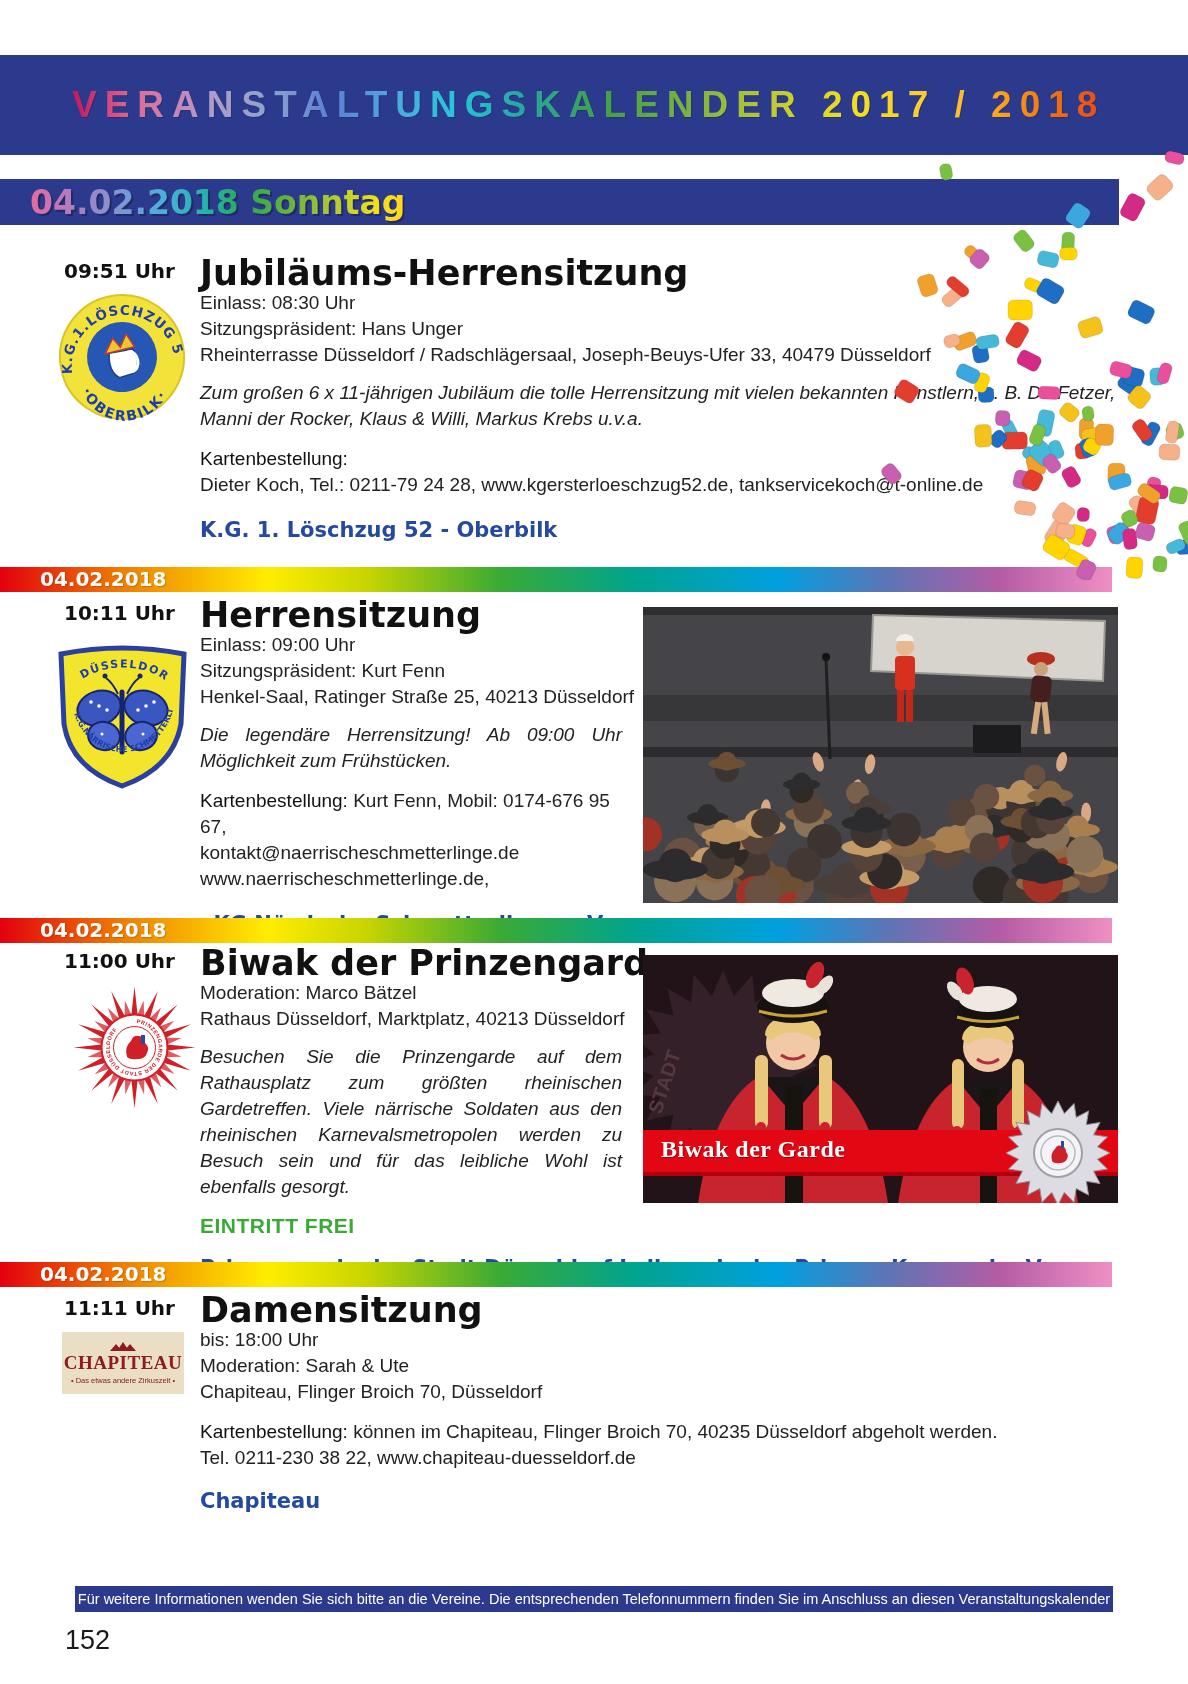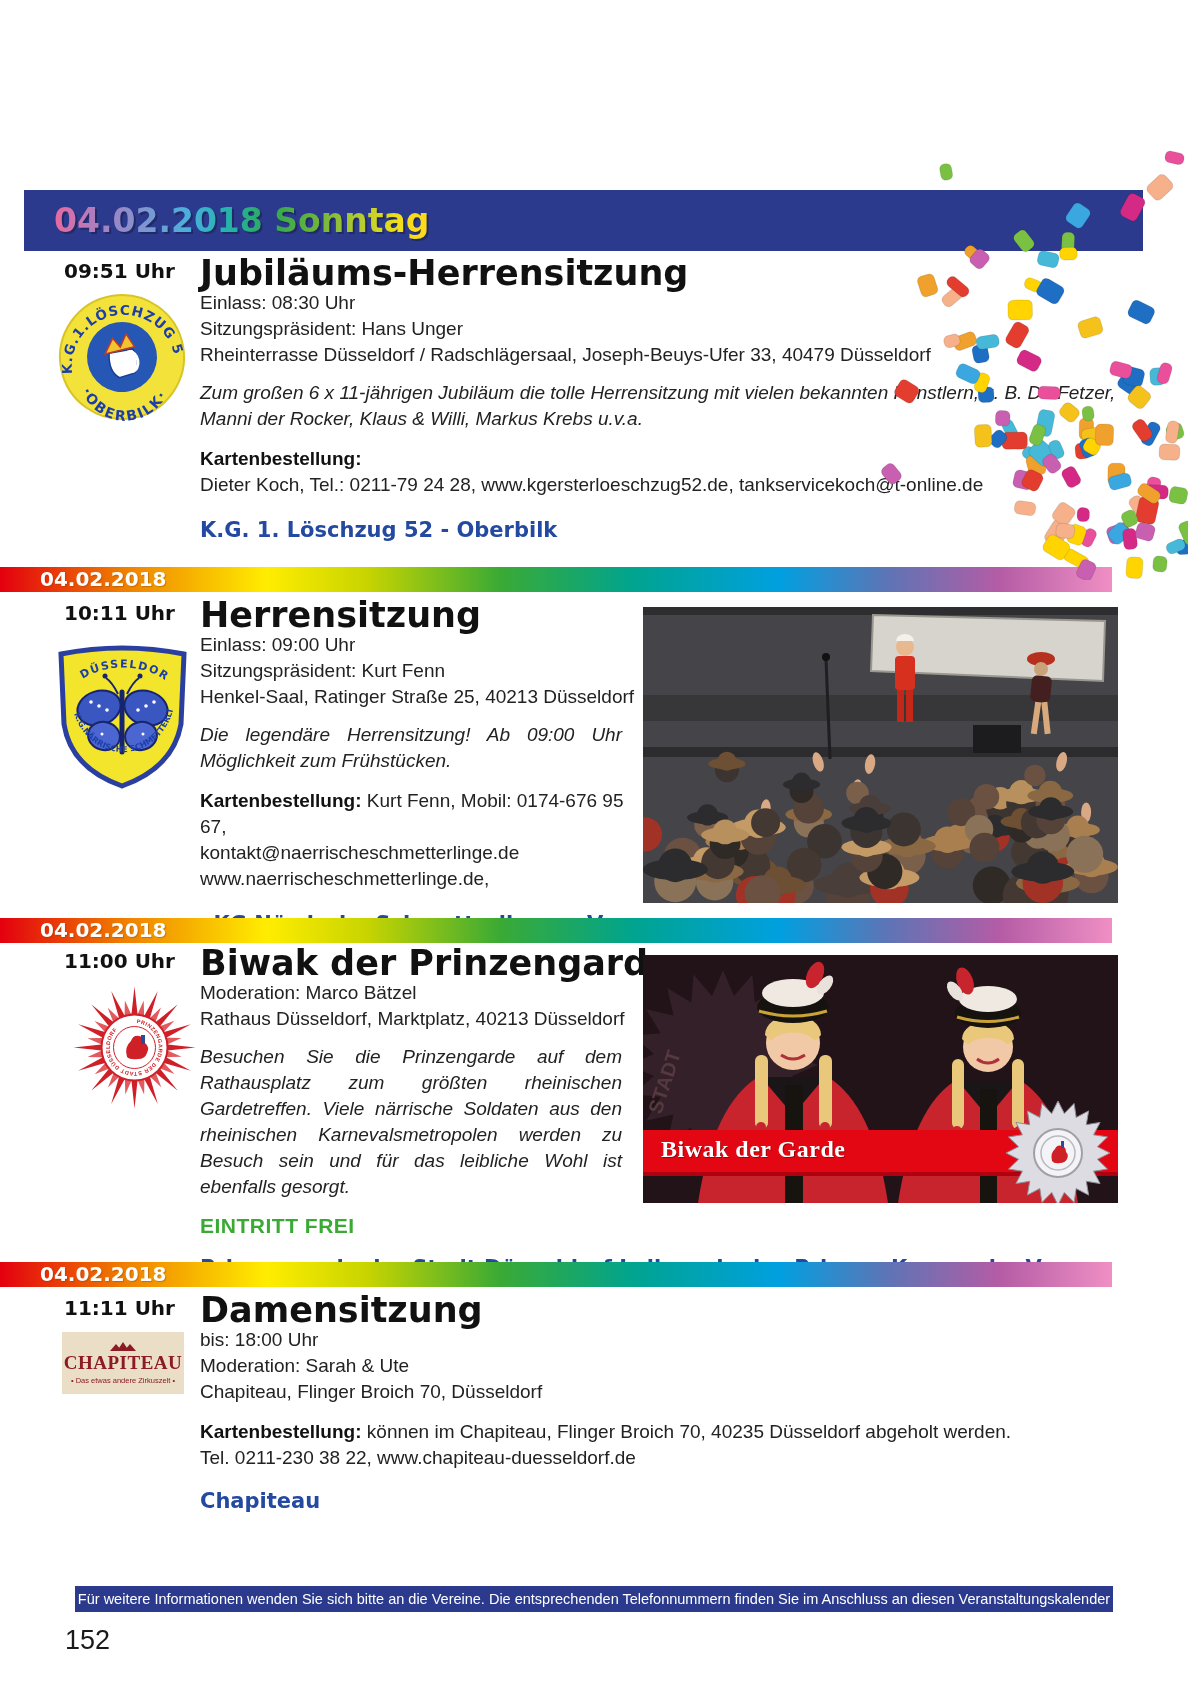--- a/index.html
+++ b/index.html
@@ -11,21 +11,21 @@
   #header-bar{left:0;top:55px;width:1188px;height:100px;display:flex;align-items:center;}
   #header-title{margin-left:72px;font-family:"Liberation Sans",sans-serif;font-weight:bold;
       font-size:37px;letter-spacing:8px;white-space:nowrap;
       background:linear-gradient(90deg,#c2185b 0%,#e06a96 6%,#b39ac9 13%,#8da4cc 19%,#5c7fd6 25%,
         #4fa8dd 31%,#26c6da 37%,#26a69a 44%,#43a047 52%,#7cb342 60%,#c0ca33 68%,#f2df1f 76%,
         #fdc835 84%,#f9a21b 90%,#ef7011 95%,#e64a19 100%);
       -webkit-background-clip:text;background-clip:text;color:transparent;-webkit-text-fill-color:transparent;
       filter:drop-shadow(1px 1px 0 rgba(30,30,70,.35));}
 
   
-  #day-banner{left:0;top:190px;width:1119px;height:61px;display:flex;align-items:center;margin-left:24px;}
+  #day-banner{left:0;top:179px;width:1119px;height:46px;display:flex;align-items:center;}
   #day-banner .txt{margin-left:30px;font-family:"DejaVu Sans",sans-serif;font-weight:bold;
       font-size:33px;white-space:nowrap;
       background:linear-gradient(90deg,#e86aa0 0%,#a97fc0 12%,#7f95d2 24%,#49b0dd 36%,#23b3a8 47%,
         #2fa84f 58%,#6cb33f 70%,#b7cc2e 82%,#f0df1c 92%,#ffd81a 100%);
       -webkit-background-clip:text;background-clip:text;color:transparent;-webkit-text-fill-color:transparent;
       filter:drop-shadow(2px 2px 0 rgba(25,30,70,.55));}
 
   
   .divider{position:absolute;left:0;width:1112px;height:25px;z-index:1;
       background:linear-gradient(90deg,#e3000f 0%,#ef7d00 11%,#ffed00 24%,#c8d400 33%,#3aaa35 45%,
@@ -38,21 +38,21 @@
   .event .time{position:absolute;left:-136px;top:1px;font-family:"DejaVu Sans",sans-serif;
       font-weight:bold;font-size:20px;white-space:nowrap;color:#111;}
   .event h2{margin:0;font-family:"DejaVu Sans",sans-serif;font-weight:bold;font-size:35px;
       line-height:30px;color:#111;}
   .details{margin-top:2px;}
   .details p{margin:0;font-size:19px;line-height:26px;color:#222;}
   .desc{margin-top:12px;font-style:italic;font-size:19px;line-height:26px;color:#222;}
   .narrow{width:422px;text-align:justify;}
   .wide-justify{text-align:justify;}
   .tickets{margin-top:14px;font-size:19px;line-height:26px;color:#222;}
-  .tickets b{font-weight:bold;color:#111;}
+  .tickets b{font-weight:normal;color:#111;}
   .tickets p{margin:0;}
   .club{margin-top:20px;font-family:"DejaVu Sans",sans-serif;font-weight:bold;font-size:21px;
       color:#2449a0;}
   .club.centered{width:422px;text-align:center;}
   .admission{margin-top:14px;font-weight:bold;font-size:21px;letter-spacing:.5px;color:#3aaa35;}
 
   
   .photo{position:absolute;left:643px;overflow:hidden;}
   #photo1{top:607px;width:475px;height:296px;}
   #photo2{top:955px;width:475px;height:248px;}
@@ -78,20 +78,23 @@
   
   #footer-bar{left:75px;top:1586px;width:1038px;height:26px;display:flex;align-items:center;justify-content:center;}
   #footer-note{color:#fff;font-size:14.5px;white-space:nowrap;}
   #page-number{position:absolute;left:65px;top:1625px;font-size:27px;color:#1a1a1a;}
 </style>
 </head>
 <body>
 
 <div id="page">
 
+  <div id="header-bar" class="navy-bar">
+    <div id="header-title">VERANSTALTUNGSKALENDER 2017 / 2018</div>
+  </div>
 
   <div id="day-banner" class="navy-bar">
     <div class="txt"><span>04.02.2018</span>&nbsp;<span>Sonntag</span></div>
   </div>
 
   <div class="event" style="top:258px">
     <div class="time">09:51 Uhr</div>
     <h2>Jubiläums-Herrensitzung</h2>
     <div class="details">
       <p>Einlass: 08:30 Uhr</p>

